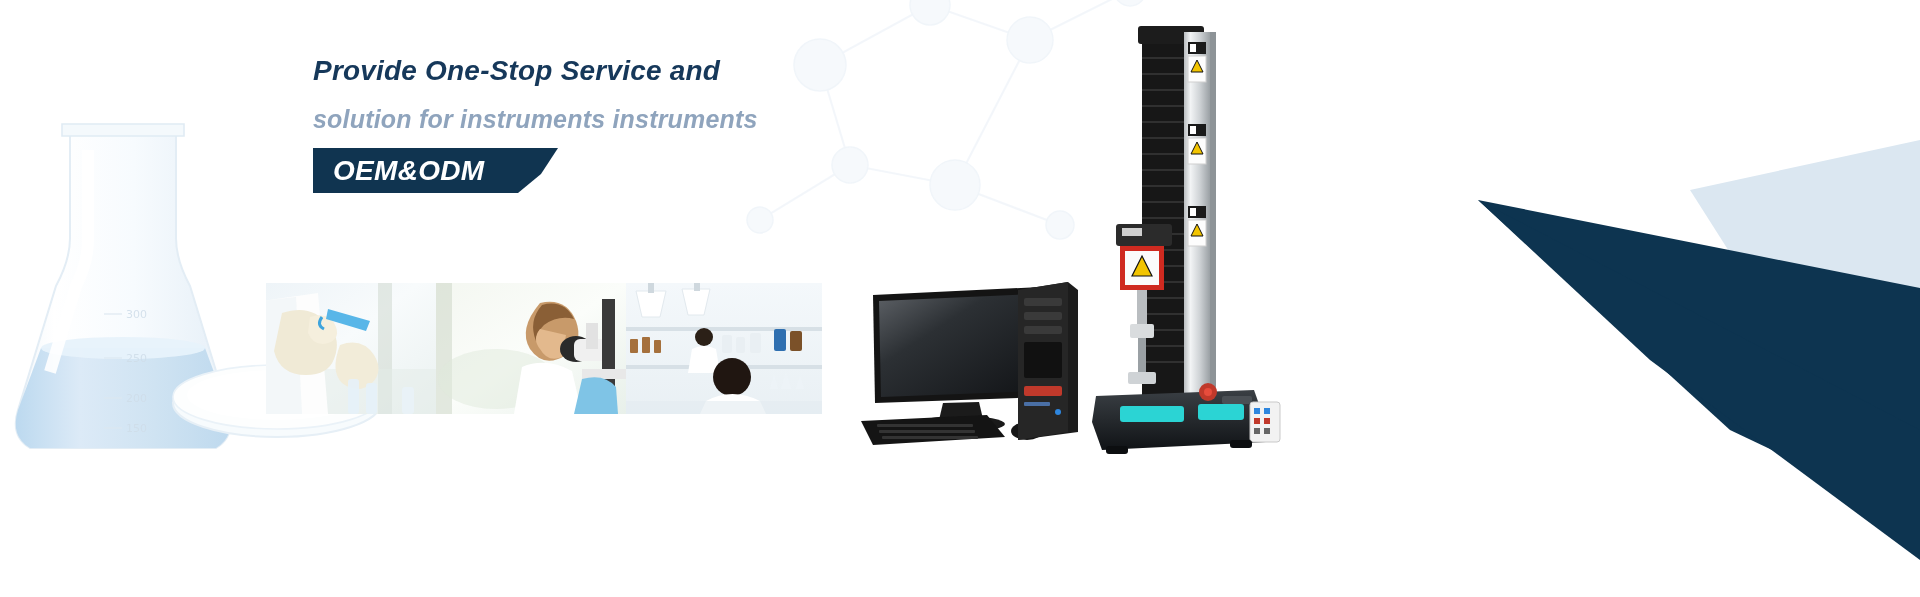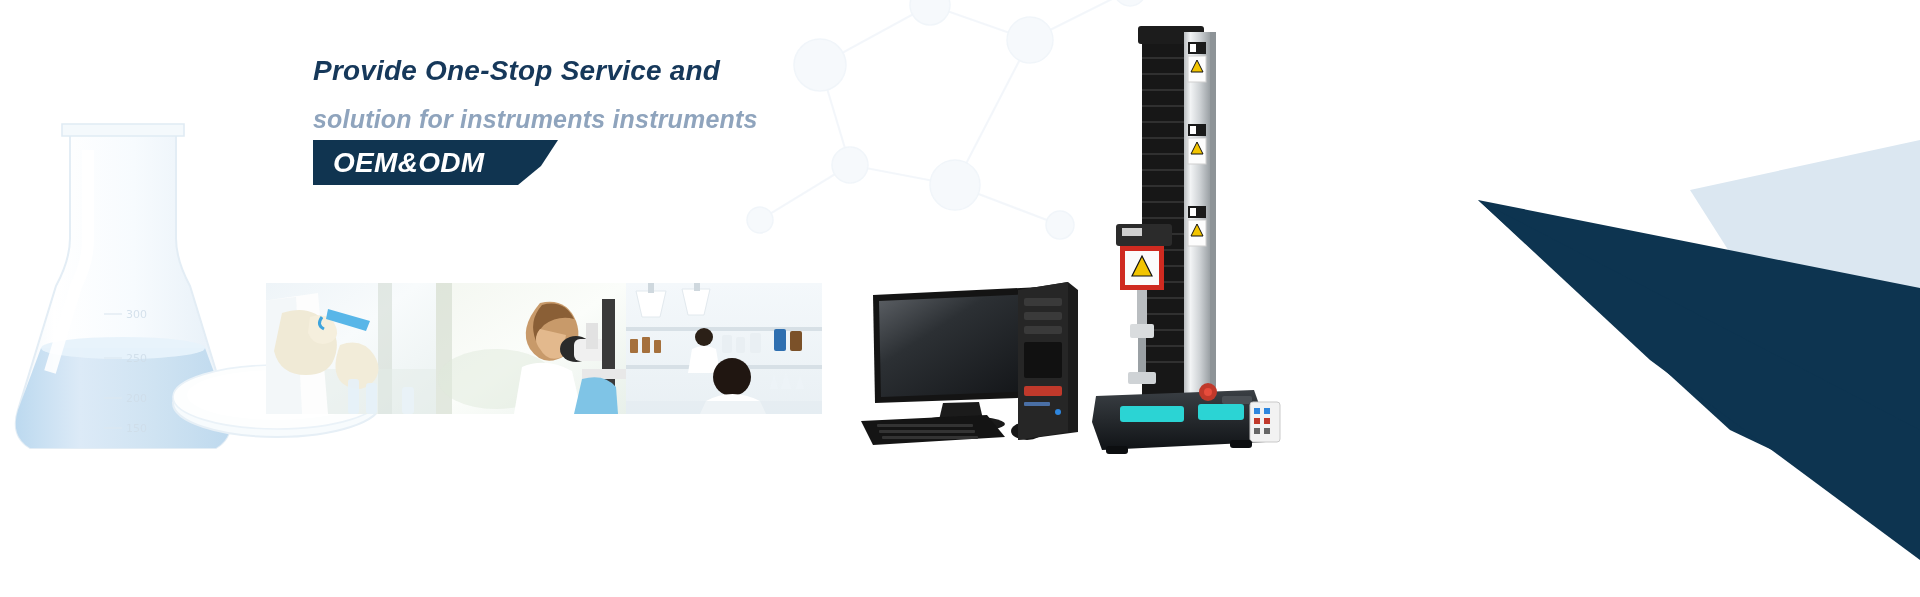--- a/index.html
+++ b/index.html
@@ -20,21 +20,21 @@
   .copy{position:absolute;left:313px;top:55px;width:760px;}
   .line1{
     font-size:28px;font-weight:bold;font-style:italic;color:#16385a;
     letter-spacing:.2px;line-height:1.15;white-space:nowrap;
   }
   .line2{
     margin-top:18px;
     font-size:25px;font-weight:bold;font-style:italic;color:#8fa4bd;
     letter-spacing:.2px;line-height:1.15;white-space:nowrap;
   }
-  .badge-wrap{margin-top:6px;position:relative;height:47px;width:245px;}
+  .badge-wrap{margin-top:14px;position:relative;height:47px;width:245px;}
   .badge-bg{position:absolute;left:0;top:0;width:245px;height:45px;}
   .badge-text{
     position:absolute;left:20px;top:6px;
     font-size:28px;font-weight:bold;font-style:italic;color:#ffffff;
     letter-spacing:.3px;line-height:33px;white-space:nowrap;
   }
 
   
   .flask{position:absolute;left:8px;top:110px;width:230px;height:360px;}
   .petri{position:absolute;left:170px;top:345px;width:215px;height:110px;}

